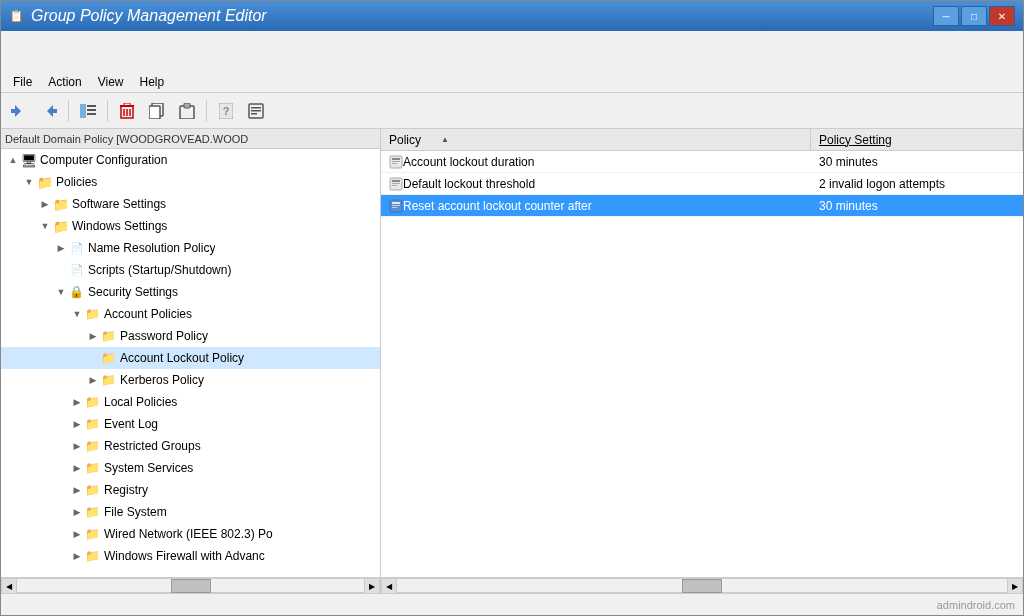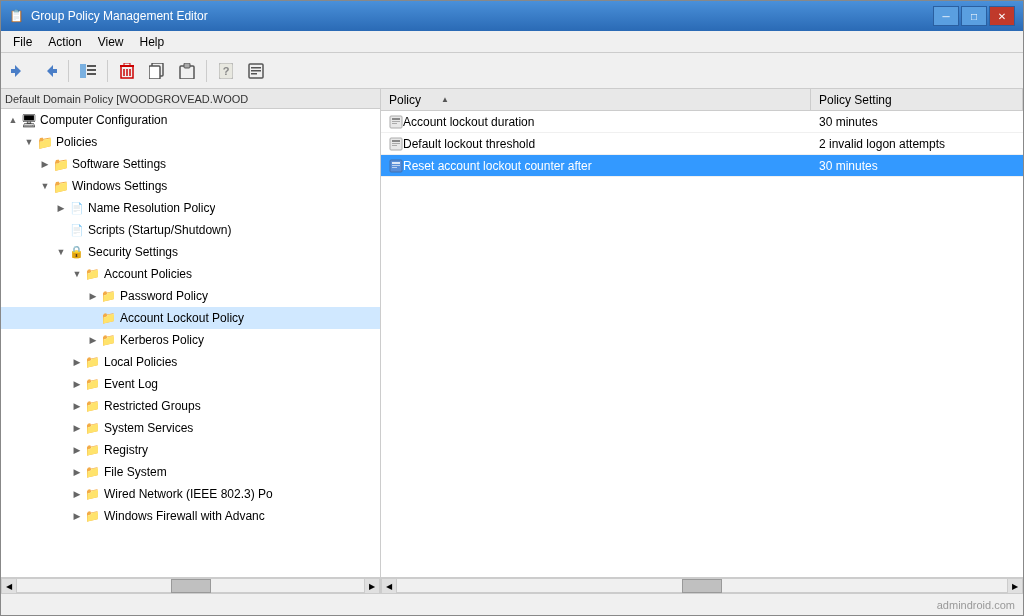--- a/index.html
+++ b/index.html
@@ -41,22 +41,23 @@
 
     .title-bar-icon {
       width: 16px;
       height: 16px;
       display: flex;
       align-items: center;
       justify-content: center;
     }
 
     .title-bar-title {
-      font-size: 12px;
+      font-size: 16px;
       font-weight: normal;
+      font-style: italic;
     }
 
     .title-bar-buttons {
       display: flex;
       gap: 2px;
     }
 
     .title-btn {
       width: 26px;
       height: 20px;
@@ -73,20 +74,21 @@
 
     
     .menu-bar {
       background: #f0f0f0;
       height: 22px;
       display: flex;
       align-items: center;
       padding: 0 4px;
       border-bottom: 1px solid #ccc;
       flex-shrink: 0;
+      margin-top: 40px;
     }
 
     .menu-item {
       padding: 2px 8px;
       cursor: pointer;
       font-size: 12px;
     }
 
     
     .toolbar {
@@ -230,21 +232,21 @@
       font-size: 12px;
       border-right: 1px solid #ccc;
       display: flex;
       align-items: center;
       gap: 20px;
       user-select: none;
       cursor: pointer;
     }
 
     .col-policy { width: 430px; }
-    .col-setting { flex: 1; }
+    .col-setting { flex: 1; text-decoration: underline; }
 
     .col-sort-arrow {
       font-size: 8px;
       color: #555;
     }
 
     .list-content {
       flex: 1;
       overflow-y: auto;
     }

